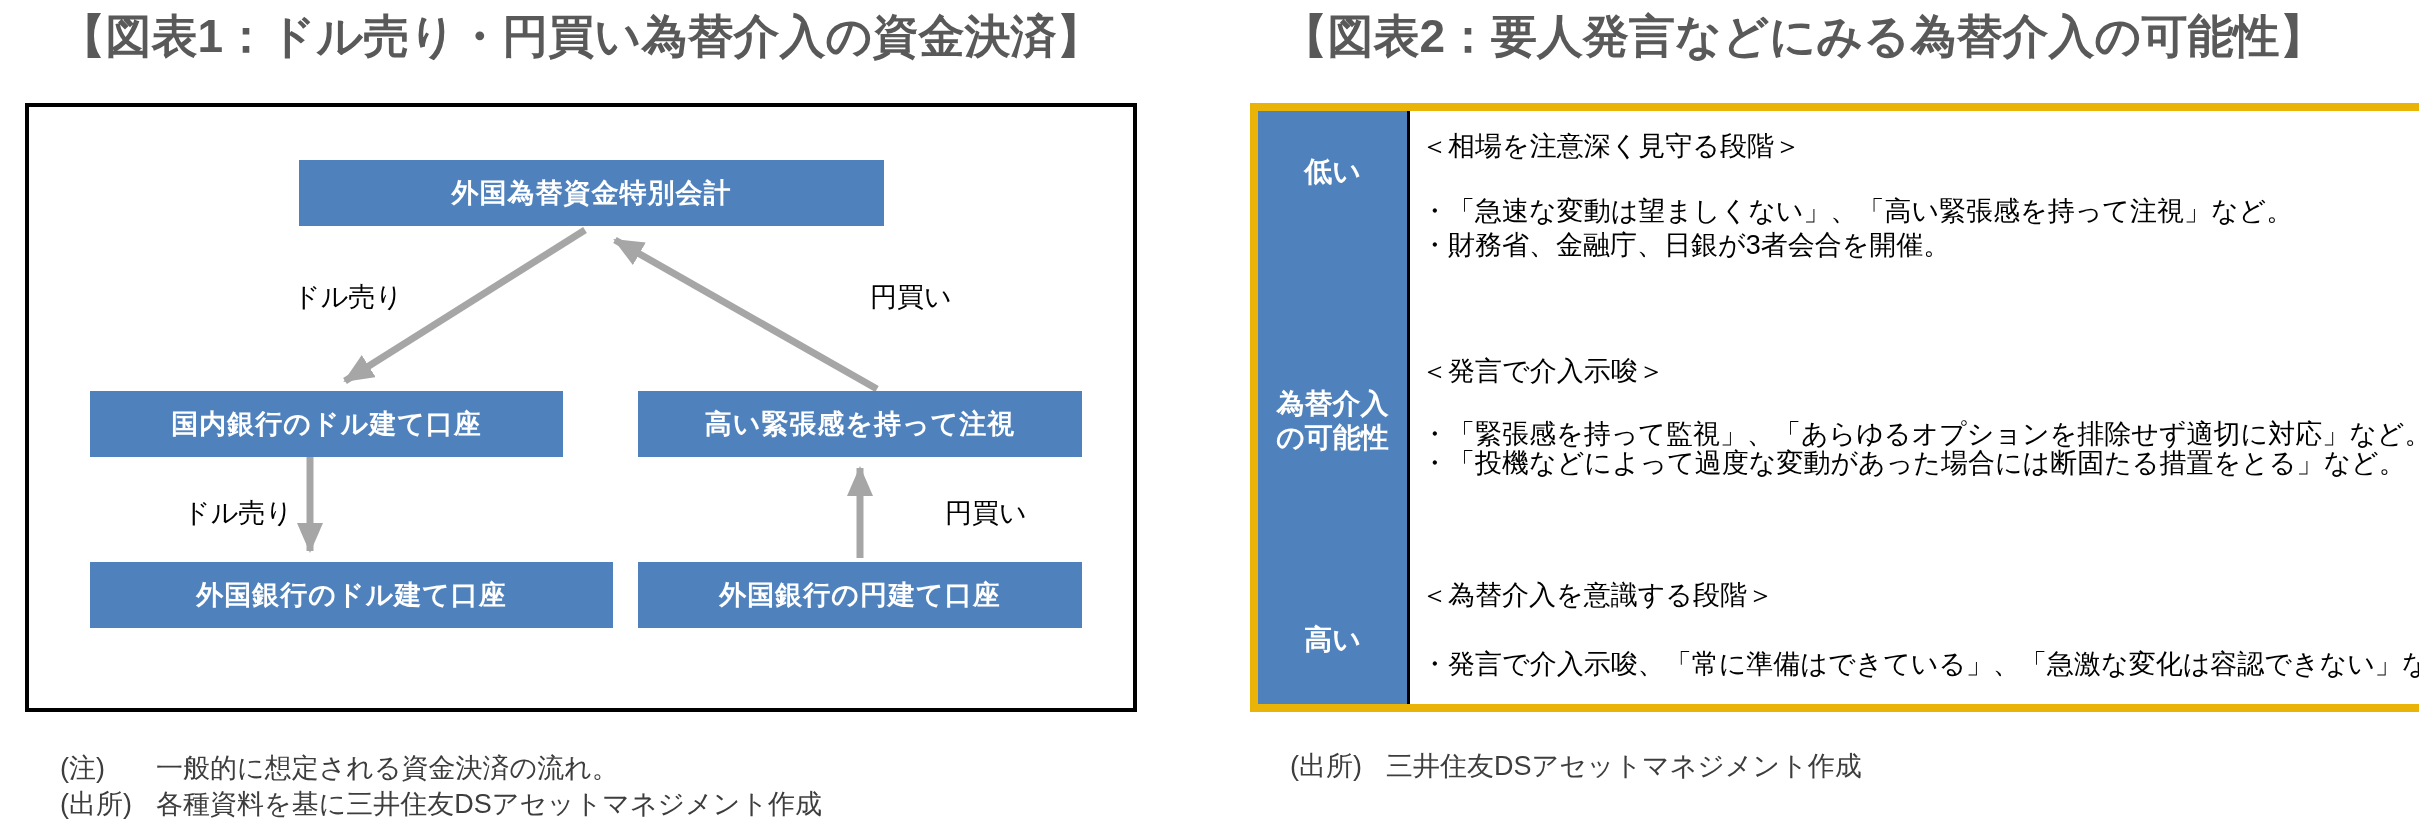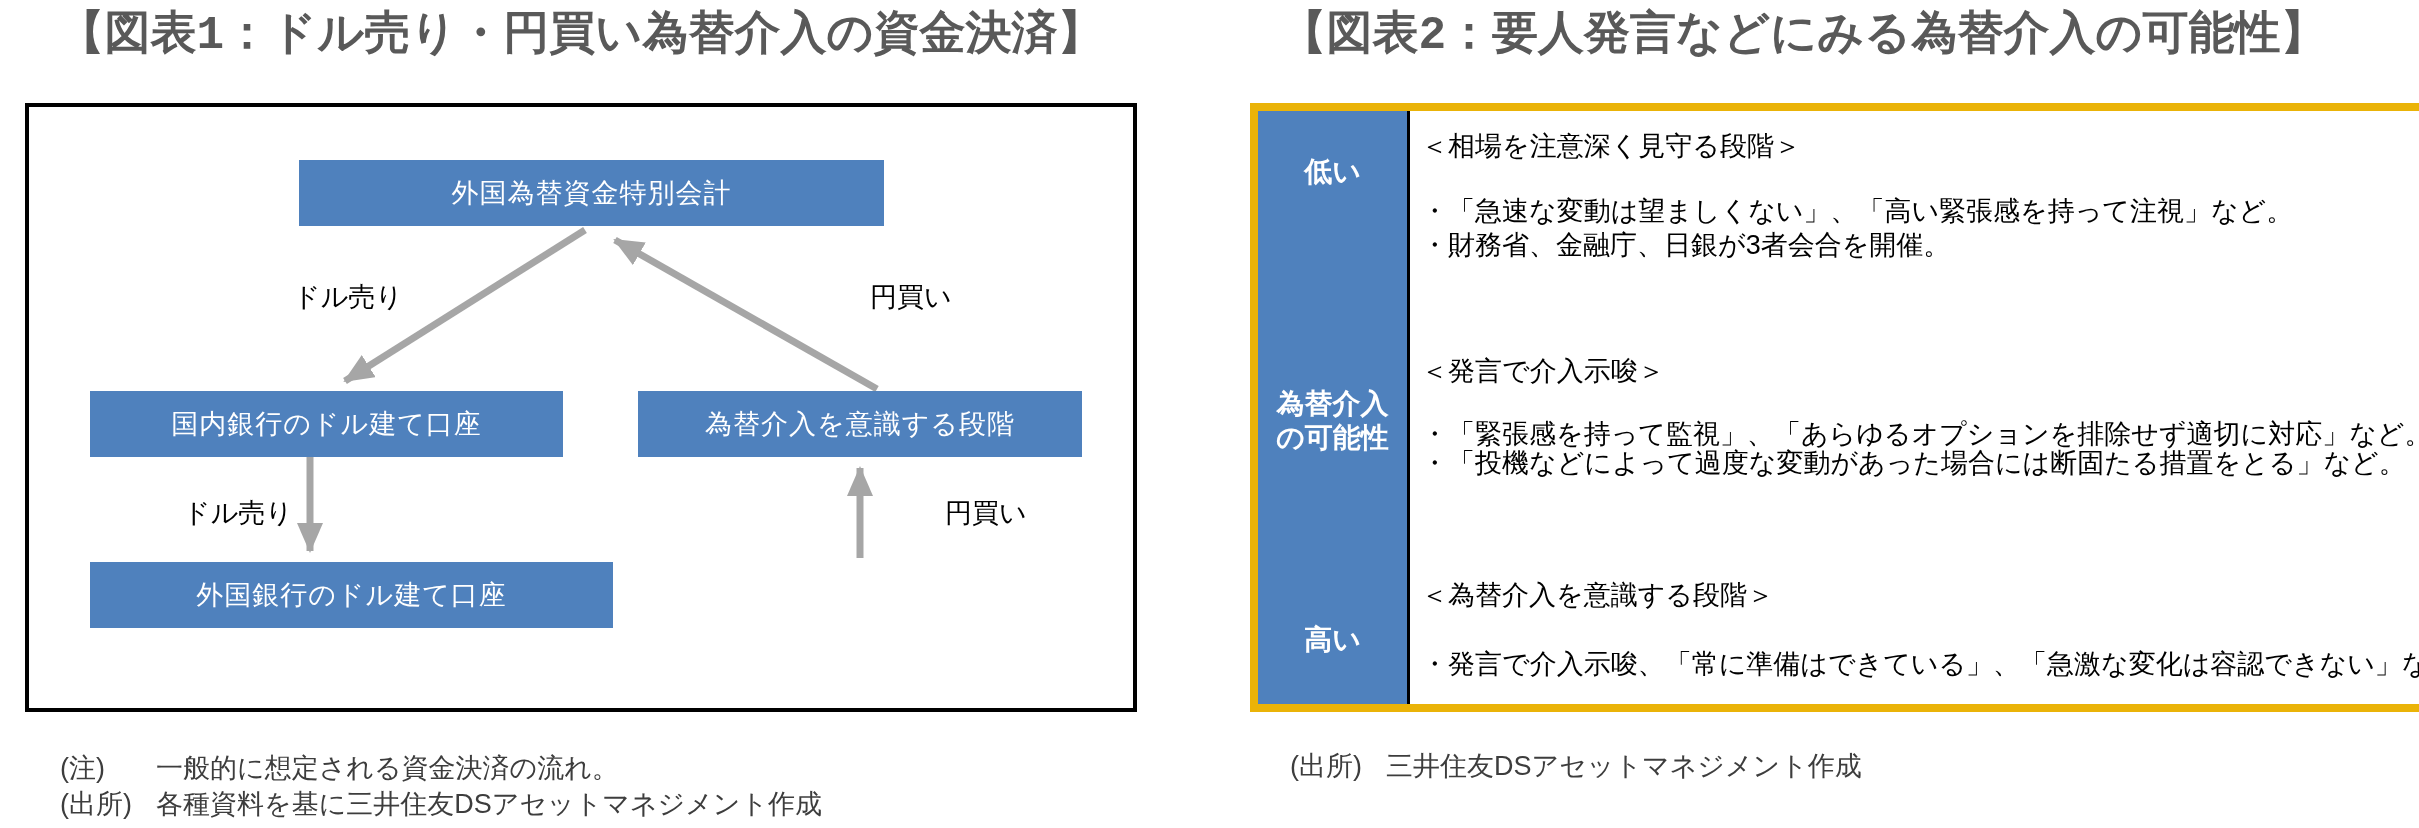--- a/index.html
+++ b/index.html
@@ -6,32 +6,31 @@
   #canvas{
     position:relative;width:2419px;height:828px;background:#ffffff;overflow:hidden;
     font-family:"Liberation Sans","DejaVu Sans",sans-serif;
     -webkit-font-smoothing:antialiased;
   }
   .fig-title{
     position:absolute;top:8px;height:56px;
     font-size:46px;font-weight:bold;color:#595959;
     text-align:center;white-space:nowrap;line-height:56px;
     letter-spacing:0px;
-    font-family:Liberation Mono, monospace;
   }
   #fig1-title{left:25px;width:1112px;}
   #fig2-title{left:1250px;width:1107px;}
 
   
   #fig1-frame{
     position:absolute;left:25px;top:103px;width:1112px;height:609px;
     border:4px solid #000;background:#fff;box-sizing:border-box;
   }
   .flowbox{
-    position:absolute;background:#4F81BD;color:#fff;font-weight:normal;
+    position:absolute;background:#4F81BD;color:#fff;font-weight:bold;
     font-size:27px;display:flex;align-items:center;justify-content:center;
     white-space:nowrap;letter-spacing:1px;
   }
   #box-special{left:270px;top:53px;width:585px;height:66px;}
   #box-domestic-dollar{left:61px;top:284px;width:473px;height:66px;}
   #box-domestic-yen{left:609px;top:284px;width:444px;height:66px;}
   #box-foreign-dollar{left:61px;top:455px;width:523px;height:66px;}
   #box-foreign-yen{left:609px;top:455px;width:444px;height:66px;}
   #fig1-arrows{position:absolute;left:0;top:0;width:1104px;height:601px;}
   .arrow-label{
@@ -103,22 +102,23 @@
         </marker>
       </defs>
       <line x1="556" y1="123" x2="316" y2="274" stroke="#A6A6A6" stroke-width="7" marker-end="url(#ah)"></line>
       <line x1="848" y1="282" x2="586" y2="133" stroke="#A6A6A6" stroke-width="7" marker-end="url(#ah)"></line>
       <line x1="281" y1="350" x2="281" y2="444" stroke="#A6A6A6" stroke-width="7" marker-end="url(#ah)"></line>
       <line x1="831" y1="451" x2="831" y2="361" stroke="#A6A6A6" stroke-width="7" marker-end="url(#ah)"></line>
     </svg>
 
     <div id="box-special" class="flowbox">外国為替資金特別会計</div>
     <div id="box-domestic-dollar" class="flowbox">国内銀行のドル建て口座</div>
-    <div id="box-domestic-yen" class="flowbox">為替介入を意識する段階</div>
+    <div id="box-domestic-yen" class="flowbox">高い緊張感を持って注視</div>
     <div id="box-foreign-dollar" class="flowbox">外国銀行のドル建て口座</div>
+    <div id="box-foreign-yen" class="flowbox">外国銀行の円建て口座</div>
 
     <div id="lbl-diag-dollar" class="arrow-label">ドル売り</div>
     <div id="lbl-diag-yen" class="arrow-label">円買い</div>
     <div id="lbl-vert-dollar" class="arrow-label">ドル売り</div>
     <div id="lbl-vert-yen" class="arrow-label">円買い</div>
   </div>
 
   <div id="fig1-note1" class="note-line">
     <span class="note-label">(注)</span>
     <span>一般的に想定される資金決済の流れ。</span>

